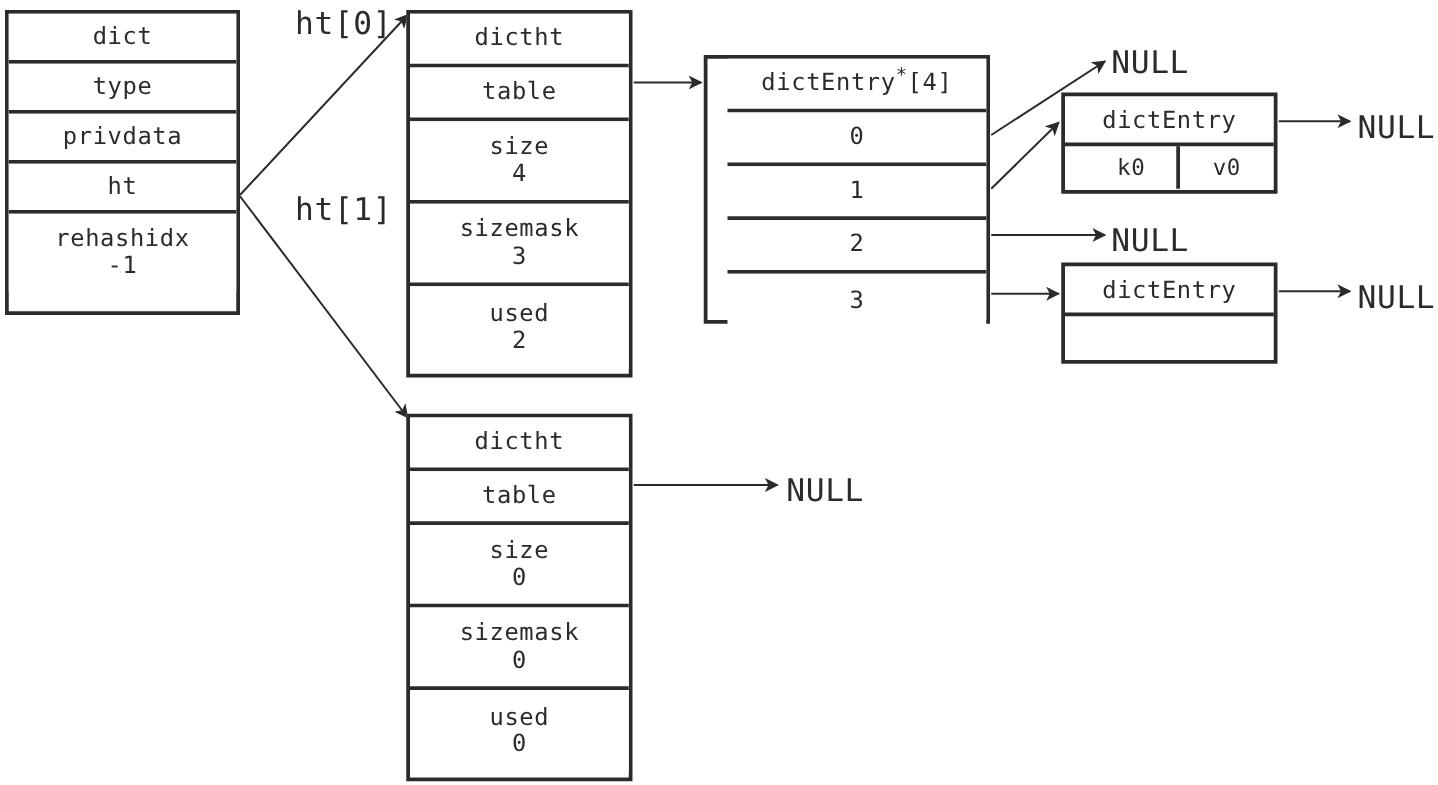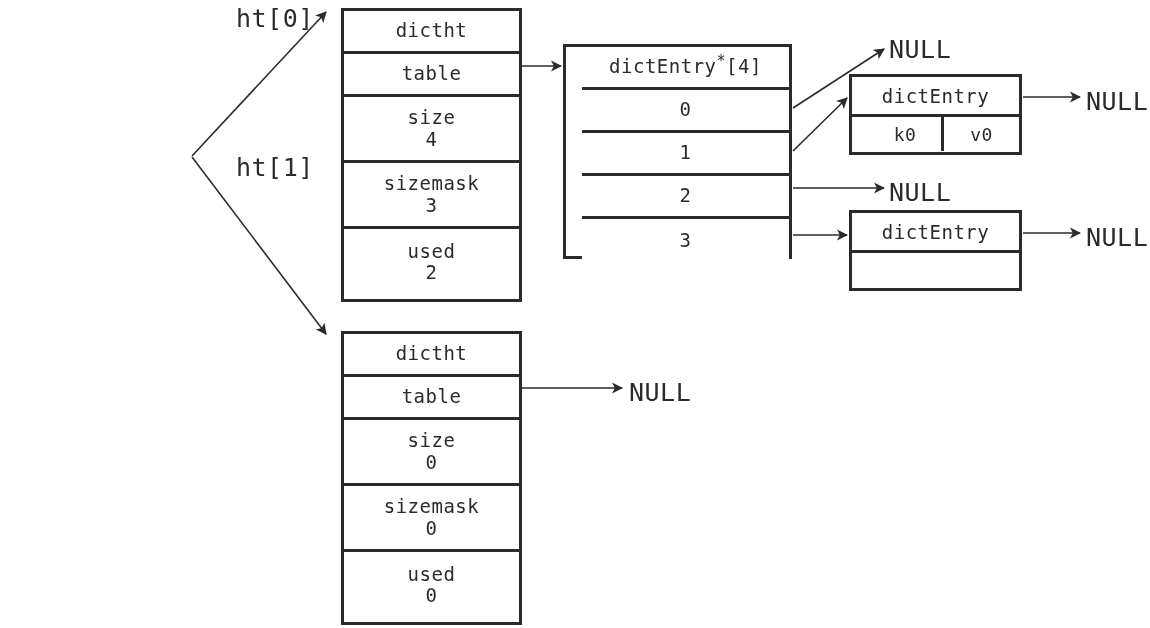--- a/index.html
+++ b/index.html
@@ -56,21 +56,21 @@
     font-size: 19px;
     letter-spacing: 0.5px;
     white-space: nowrap;
   }
   
   #dict-struct { left: 4px; top: 8px; width: 188px; height: 244px; }
   #dict-struct .cell { height: 40px; }
   #dict-struct .cell.tall { height: 62px; }
 
   
-  .dictht { width: 181px; margin-left: 16px; }
+  .dictht { width: 181px; }
   .dictht .cell.single { height: 43px; }
   .dictht .cell.double { height: 66px; text-align: center; }
   #dictht0 { left: 325px; top: 8px; height: 294px; }
   #dictht1 { left: 325px; top: 331px; height: 294px; }
 
   
   #bucket-array { left: 563px; top: 44px; width: 229px; height: 215px; padding-left: 16px; }
   #bucket-array .cell { height: 43px; }
 
   
@@ -151,20 +151,38 @@
 
     <line x1="793" y1="235" x2="847" y2="235" stroke="#2b2b2b" stroke-width="1.6" marker-end="url(#arrow)"></line>
 
     <line x1="1023" y1="97" x2="1080" y2="97" stroke="#2b2b2b" stroke-width="1.6" marker-end="url(#arrow)"></line>
 
     <line x1="1023" y1="233" x2="1080" y2="233" stroke="#2b2b2b" stroke-width="1.6" marker-end="url(#arrow)"></line>
 
     <line x1="507" y1="388" x2="622" y2="388" stroke="#2b2b2b" stroke-width="1.6" marker-end="url(#arrow)"></line>
   </svg>
 
+  <div class="struct" id="dict-struct">
+    <div class="cell">
+      <span class="lbl">dict</span>
+    </div>
+    <div class="cell">
+      <span class="lbl">type</span>
+    </div>
+    <div class="cell">
+      <span class="lbl">privdata</span>
+    </div>
+    <div class="cell">
+      <span class="lbl">ht</span>
+    </div>
+    <div class="cell tall">
+      <span class="lbl">rehashidx</span>
+      <span class="val">-1</span>
+    </div>
+  </div>
 
   <div class="tag" style="left:236px; top:4px;">ht[0]</div>
   <div class="tag" style="left:236px; top:153px;">ht[1]</div>
 
   <div class="struct dictht" id="dictht0">
     <div class="cell single">
       <span class="lbl">dictht</span>
     </div>
     <div class="cell single">
       <span class="lbl">table</span>

